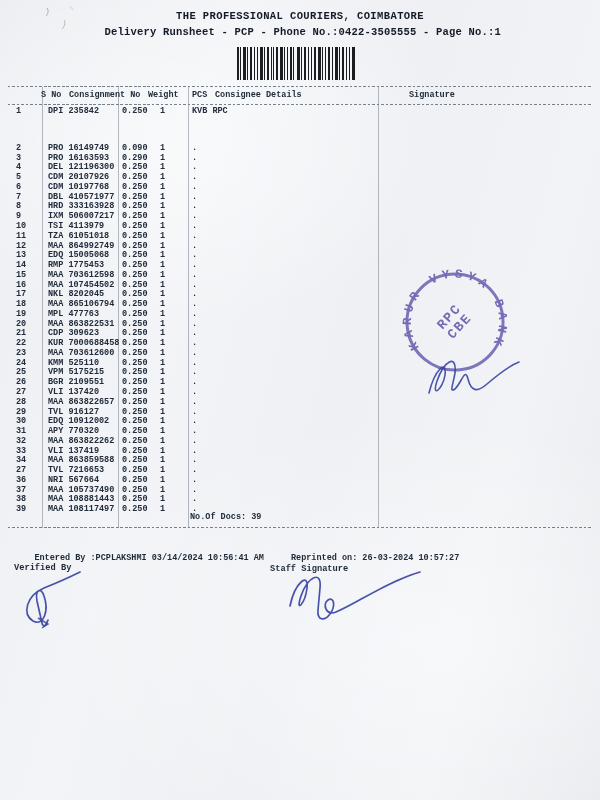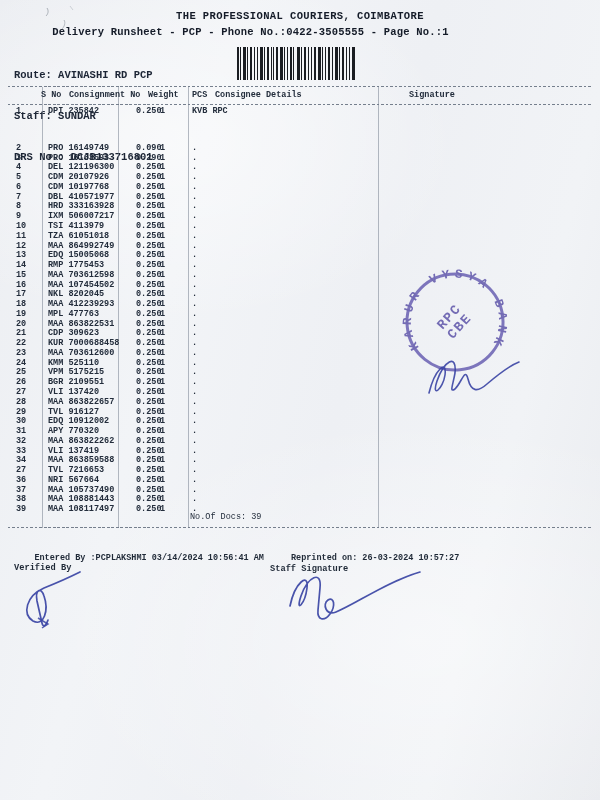--- a/index.html
+++ b/index.html
@@ -14,48 +14,48 @@
     background:
       radial-gradient(ellipse 420px 260px at 28% 18%, rgba(255,255,255,.55), rgba(255,255,255,0) 70%),
       radial-gradient(ellipse 500px 300px at 70% 80%, rgba(255,255,255,.45), rgba(255,255,255,0) 75%),
       linear-gradient(104deg, #eceef2 0%, #f2f4f7 30%, #eef0f4 55%, #f1f3f6 78%, #e9ebef 100%);
     color:#242e3d;
   }
   .abs{position:absolute;}
   .b{font-weight:700;}
   
   .title1{top:10px;left:0;width:600px;text-align:center;font-size:10.5px;letter-spacing:.4px;color:#141b28;font-family:Liberation Mono, monospace;}
-  .title2{top:26px;left:0;width:501px;text-align:center;font-size:10.5px;letter-spacing:.2px;color:#141b28;}
+  .title2{top:26px;left:0;width:501px;text-align:right;font-size:10.5px;letter-spacing:.2px;color:#141b28;}
   .hleft{left:14px;top:42px;font-size:10.5px;line-height:13.6px;white-space:pre;color:#1c2535;}
   .hright{left:363px;top:45px;font-size:10.5px;line-height:14px;white-space:pre;color:#1c2535;}
   .barcode{left:237px;top:47px;}
   
   .dash{left:8px;width:585px;height:2px;
     background-image:repeating-linear-gradient(90deg,#5f6a7a 0 2.5px,transparent 2.5px 4.5px);
     background-size:100% 1.2px;background-repeat:no-repeat;opacity:.85;}
   
   .vline{top:87px;height:441px;width:1px;background:rgba(110,120,136,.5);}
   
   .thead,.trow{display:flex;font-size:8.5px;font-weight:700;color:#232d3c;}
   .thead{left:8px;top:90px;width:585px;position:absolute;margin-left:25px;}
   .c{display:block;white-space:pre;overflow:visible;}
   .c.sno{width:34px;padding-left:8px;box-sizing:border-box;}
   .c.consignment{width:76px;padding-left:6px;box-sizing:border-box;}
-  .c.weight{width:40px;padding-left:18px;box-sizing:border-box;}
+  .c.weight{width:40px;padding-left:4px;box-sizing:border-box;}
   .c.pcs{width:30px;padding-left:2px;box-sizing:border-box;}
   .c.consignee{width:190px;padding-left:4px;box-sizing:border-box;}
   .c.sig{flex:1;padding-left:6px;}
   .thead .c.consignment{padding-left:2px;}
   .thead .c.weight{padding-left:5px;}
   .thead .c.pcs{padding-left:9px;}
   .thead .c.consignee{padding-left:2px;}
   .rows{position:absolute;left:8px;top:106.5px;width:585px;}
   .trow{height:9.78px;line-height:9.78px;}
   .trow.first-row{margin-bottom:27.6px;}
-  .nodocs{left:190px;top:512px;font-size:8.5px;font-weight:400;color:#232d3c;}
+  .nodocs{left:190px;top:512px;font-size:8.5px;font-weight:700;color:#232d3c;}
   
   .totline1{left:14px;top:531px;font-size:8.5px;font-weight:700;color:#1f2937;white-space:pre;}
   .totline1 span{margin-right:0;}
   .totline2{left:14px;top:543px;font-size:8.5px;font-weight:700;color:#1f2937;white-space:pre;}
   .verified{left:14px;top:563px;font-size:8.7px;font-weight:700;color:#1f2937;}
   .staffsig{left:270px;top:564px;font-size:8.7px;font-weight:700;color:#1f2937;}
   .gap1{display:inline-block;width:7px;}
   .gap2{display:inline-block;width:26px;}
   .gap3{display:inline-block;width:19px;}
   .gap4{display:inline-block;width:38px;}
@@ -70,25 +70,20 @@
 
   <svg class="abs" style="left:40px;top:2px;" width="45" height="32" viewBox="0 0 45 32">
     <path d="M7,6 C9,9 8,12 6,14" stroke="#99a0a8" stroke-width="1" fill="none" opacity=".8"></path>
     <path d="M24,18 C26,21 24,25 22,27" stroke="#99a0a8" stroke-width="1" fill="none" opacity=".7"></path>
     <path d="M30,4 l3,4" stroke="#a8aeb5" stroke-width="1" fill="none" opacity=".5"></path>
   </svg>
 
   <div class="abs title1 b">THE PROFESSIONAL COURIERS, COIMBATORE</div>
   <div class="abs title2 b">Delivery Runsheet - PCP - Phone No.:0422-3505555 - Page No.:1</div>
 
-  <div class="abs hleft b">
-    <div>Route: AVINASHI RD PCP</div>
-    <div>Staff: SUNDAR</div>
-    <div>DRS No.: DCJB133716801</div>
-  </div>
 
   <svg class="abs barcode" width="118" height="33" viewBox="0 0 118 33">
     <g fill="#1a1d22">
       <rect x="0" y="0" width="2" height="33"></rect>
         <rect x="3" y="0" width="1" height="33"></rect>
       <rect x="6" y="0" width="3" height="33"></rect>
         <rect x="10" y="0" width="1" height="33"></rect>
       <rect x="13" y="0" width="2" height="33"></rect>
         <rect x="17" y="0" width="1" height="33"></rect>
       <rect x="20" y="0" width="1" height="33"></rect>
@@ -290,21 +285,21 @@
       <span class="c sno">17</span>
       <span class="c consignment">NKL 8202045</span>
       <span class="c weight">0.250</span>
       <span class="c pcs">1</span>
       <span class="c consignee">.</span>
       <span class="c sig"></span>
     </div>
 
     <div class="trow">
       <span class="c sno">18</span>
-      <span class="c consignment">MAA 412239293</span>
+      <span class="c consignment">MAA 865106794</span>
       <span class="c weight">0.250</span>
       <span class="c pcs">1</span>
       <span class="c consignee">.</span>
       <span class="c sig"></span>
     </div>
 
     <div class="trow">
       <span class="c sno">19</span>
       <span class="c consignment">MPL 477763</span>
       <span class="c weight">0.250</span>

